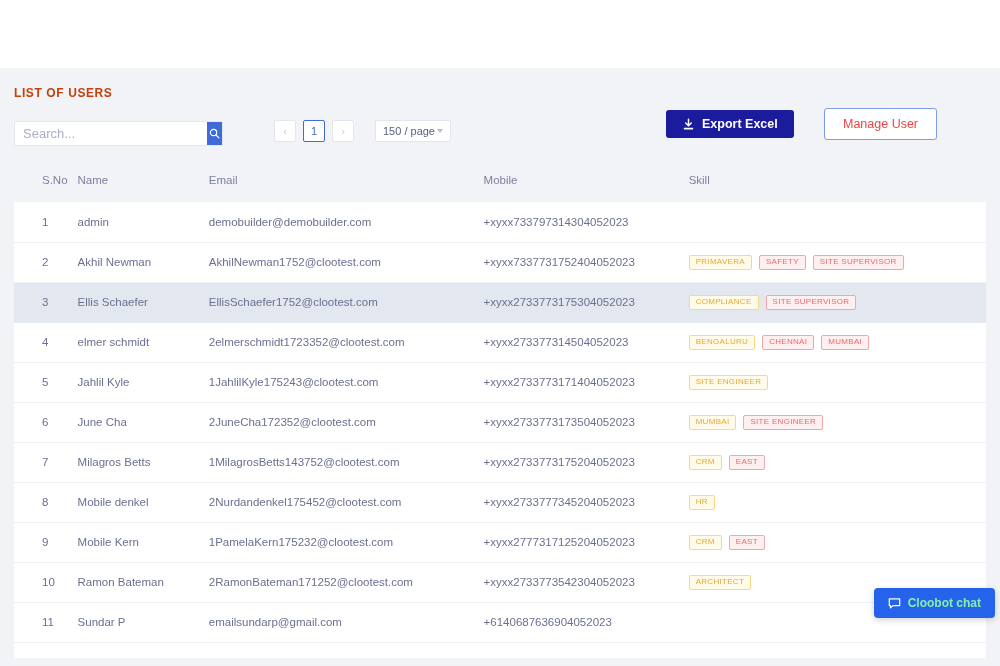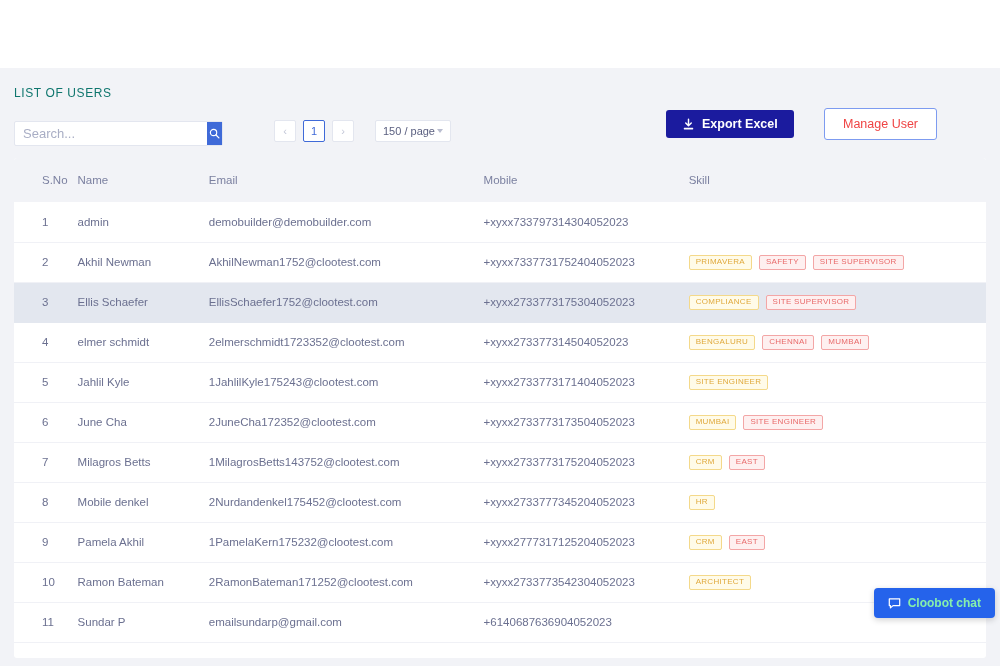--- a/index.html
+++ b/index.html
@@ -15,22 +15,22 @@
   .top-strip { position: absolute; top: 0; left: 0; width: 1000px; height: 68px; background: #ffffff; }
 
   
   .page-body {
     position: absolute; top: 68px; left: 0; width: 1000px; height: 598px;
     background: #f2f3f7;
   }
 
   .page-title {
     position: absolute; top: 86px; left: 14px;
-    font-size: 12px; font-weight: normal; letter-spacing: .6px;
-    color: #0f766e; text-transform: uppercase;
+    font-size: 12px; font-weight: bold; letter-spacing: .6px;
+    color: #c2410c; text-transform: uppercase;
   }
 
   
   .toolbar { position: absolute; top: 108px; left: 14px; width: 972px; height: 44px; }
 
   .search-wrap {
     position: absolute; left: 0; top: 13px;
     width: 209px; height: 25px;
     display: flex; background: #ffffff;
     border: 1px solid #e3e6ef; border-radius: 2px;
@@ -226,21 +226,21 @@
           </tr>
           <tr>
             <td class="c-sno">8</td>
             <td class="c-name">Mobile denkel</td>
             <td class="c-email">2Nurdandenkel175452@clootest.com</td>
             <td class="c-mobile">+xyxx2733777345204052023</td>
             <td class="c-skill"><span class="tag y">HR</span></td>
           </tr>
           <tr>
             <td class="c-sno">9</td>
-            <td class="c-name">Pamela Akhil</td>
+            <td class="c-name">Mobile Kern</td>
             <td class="c-email">1PamelaKern175232@clootest.com</td>
             <td class="c-mobile">+xyxx2777317125204052023</td>
             <td class="c-skill"><span class="tag y">CRM</span><span class="tag r">EAST</span></td>
           </tr>
           <tr>
             <td class="c-sno">10</td>
             <td class="c-name">Ramon Bateman</td>
             <td class="c-email">2RamonBateman171252@clootest.com</td>
             <td class="c-mobile">+xyxx2733773542304052023</td>
             <td class="c-skill"><span class="tag y">ARCHITECT</span></td>

